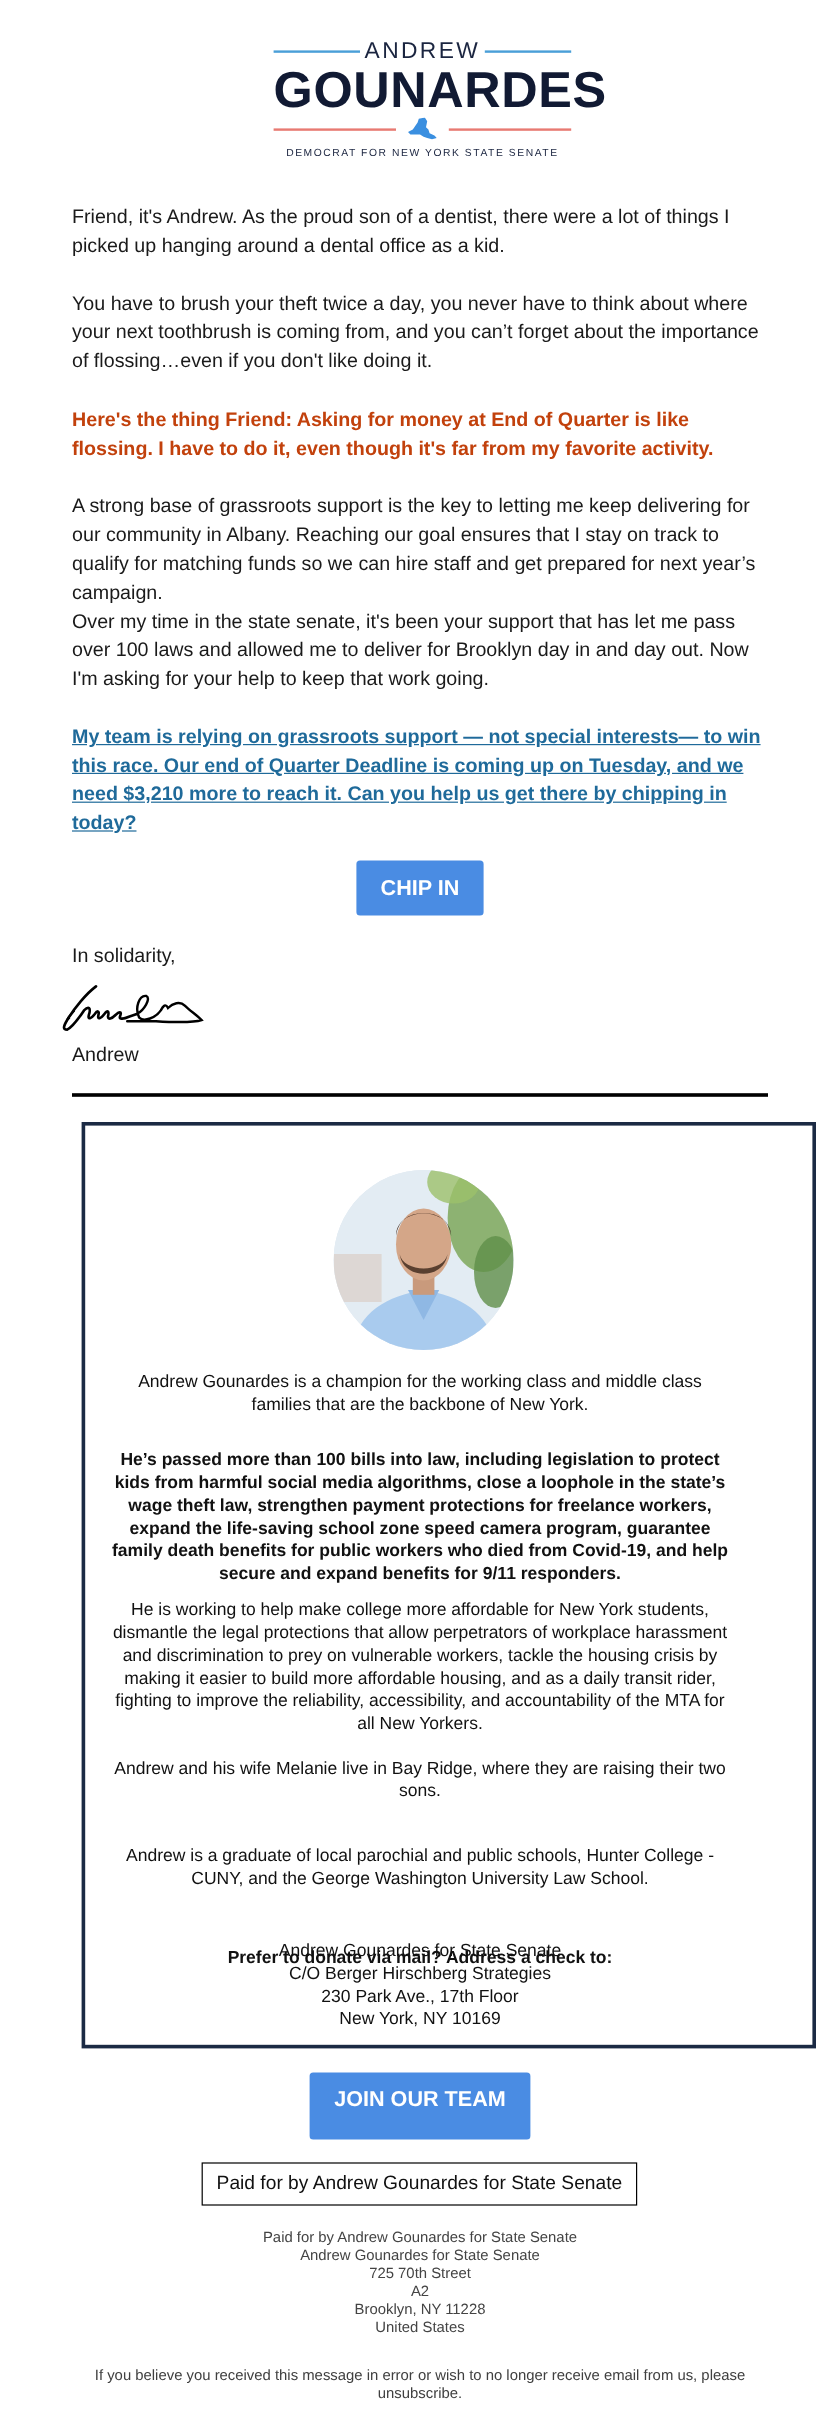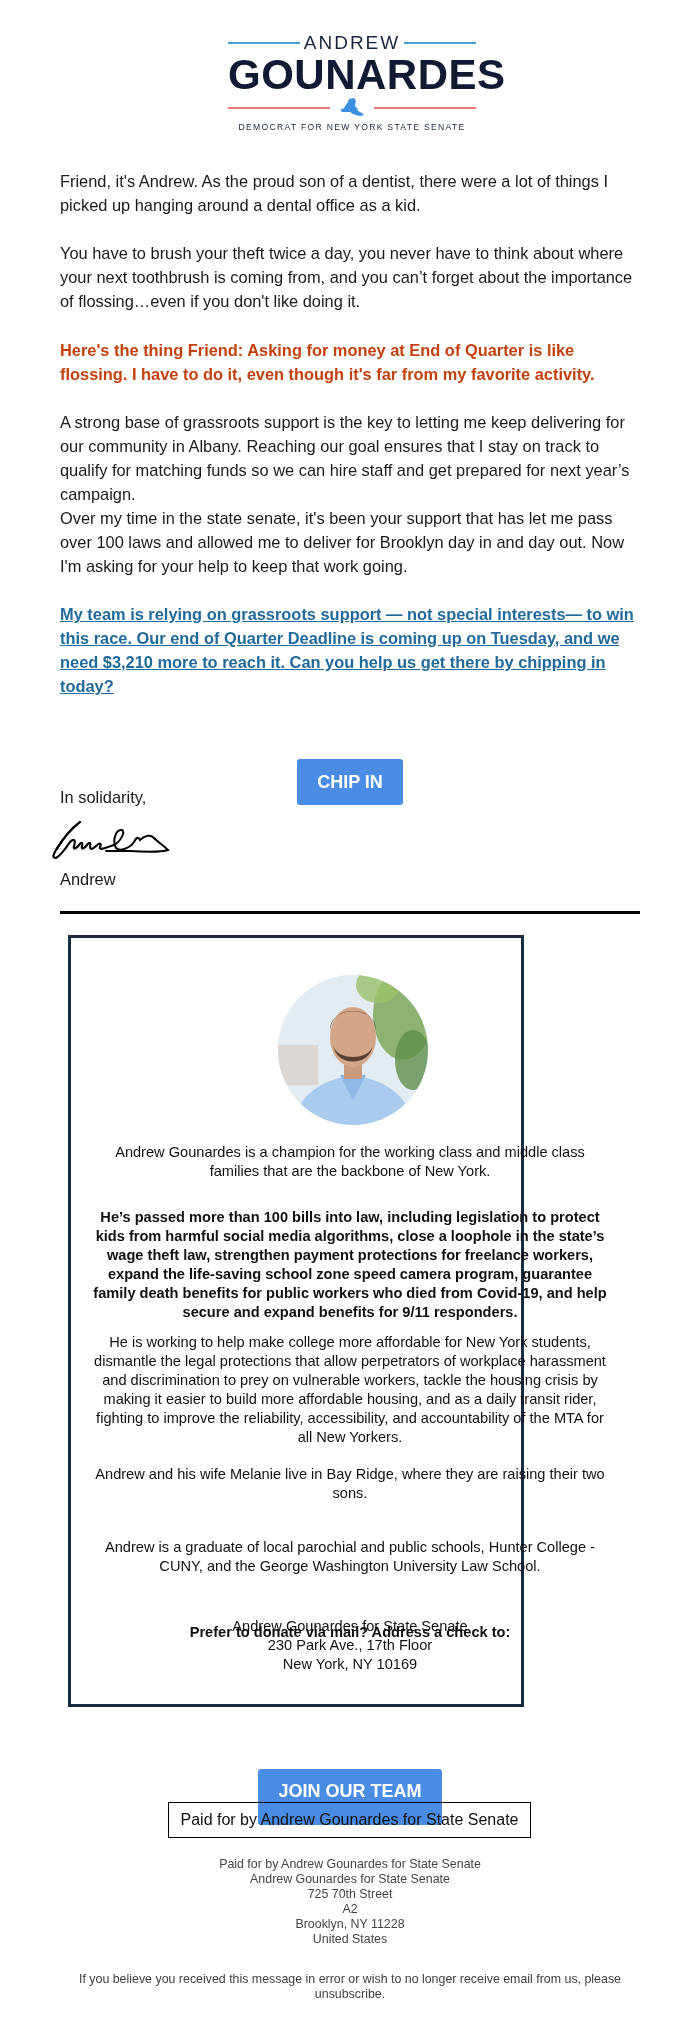--- a/index.html
+++ b/index.html
@@ -17,30 +17,30 @@
   .logo-tag { position: absolute; top: 92px; left: 0; width: 248px; text-align: center; font-size: 8.6px; letter-spacing: 1.3px; color: #1b2540; }
 
   .body-text { position: absolute; left: 60px; width: 585px; font-size: 16.4px; line-height: 24px; color: #1a1a1a; }
   .p1 { top: 169px; }
   .p2 { top: 241px; }
   .p3 { top: 338px; font-weight: bold; color: #c2410c; }
   .p4 { top: 410px; }
   .p5 { top: 506px; }
   .p6 { top: 602px; font-weight: bold; color: #1f6a9a; text-decoration: underline; cursor: pointer; }
 
-  .btn { position: absolute; background: #4a8ce3; color: #fff; font-weight: bold; text-align: center; border-radius: 3px; cursor: pointer; margin-top: 42px; }
+  .btn { position: absolute; background: #4a8ce3; color: #fff; font-weight: bold; text-align: center; border-radius: 3px; cursor: pointer; }
   .chip-btn { left: 297px; top: 717px; width: 106px; height: 46px; line-height: 46px; font-size: 18px; }
   .join-btn { left: 258px; top: 1727px; width: 184px; height: 56px; line-height: 45px; font-size: 18px; }
 
   .closing { position: absolute; left: 60px; top: 785px; font-size: 16.4px; line-height: 24px; }
   .signature { position: absolute; left: 50px; top: 818px; width: 122px; height: 42px; }
   .signoff { position: absolute; left: 60px; top: 867px; font-size: 16.4px; line-height: 24px; }
   .hr { position: absolute; left: 60px; top: 911px; width: 580px; height: 3px; background: #000; }
 
-  .bio-box { position: absolute; left: 68px; top: 935px; width: 456px; height: 772px; border: 3px solid #1b2a44; }
+  .bio-box { position: absolute; left: 68px; top: 935px; width: 612px; height: 772px; border: 3px solid #1b2a44; }
   .photo { position: absolute; left: 207px; top: 37px; width: 150px; height: 150px; border-radius: 50%; overflow: hidden; background: #dfe8f0; }
   .bio-text { position: absolute; left: 20px; width: 518px; text-align: center; font-size: 14.6px; line-height: 19px; color: #111; }
   .b1 { top: 205px; }
   .b2 { top: 270px; font-weight: bold; }
   .b3 { top: 395px; }
   .b4 { top: 527px; }
   .b5 { top: 584px; margin-top: 16px; }
   .b6 { top: 641px; font-weight: bold; margin-top: 44px; }
   .b7 { top: 679px; }
 
@@ -104,20 +104,21 @@
     </svg>
   </div>
   <p class="bio-text b1">Andrew Gounardes is a champion for the working class and middle class families that are the backbone of New York.</p>
   <p class="bio-text b2">He’s passed more than 100 bills into law, including legislation to protect kids from harmful social media algorithms, close a loophole in the state’s wage theft law, strengthen payment protections for freelance workers, expand the life-saving school zone speed camera program, guarantee family death benefits for public workers who died from Covid-19, and help secure and expand benefits for 9/11 responders.</p>
   <p class="bio-text b3">He is working to help make college more affordable for New York students, dismantle the legal protections that allow perpetrators of workplace harassment and discrimination to prey on vulnerable workers, tackle the housing crisis by making it easier to build more affordable housing, and as a daily transit rider, fighting to improve the reliability, accessibility, and accountability of the MTA for all New Yorkers.</p>
   <p class="bio-text b4">Andrew and his wife Melanie live in Bay Ridge, where they are raising their two sons.</p>
   <p class="bio-text b5">Andrew is a graduate of local parochial and public schools, Hunter College - CUNY, and the George Washington University Law School.</p>
   <p class="bio-text b6">Prefer to donate via mail? Address a check to:</p>
   <div class="bio-text b7">
     <div>Andrew Gounardes for State Senate</div>
+    <div>C/O Berger Hirschberg Strategies</div>
     <div>230 Park Ave., 17th Floor</div>
     <div>New York, NY 10169</div>
   </div>
 </div>
 
 <div class="btn join-btn">JOIN OUR TEAM</div>
 
 <div class="paid-box">Paid for by Andrew Gounardes for State Senate</div>
 
 <div class="footer">

